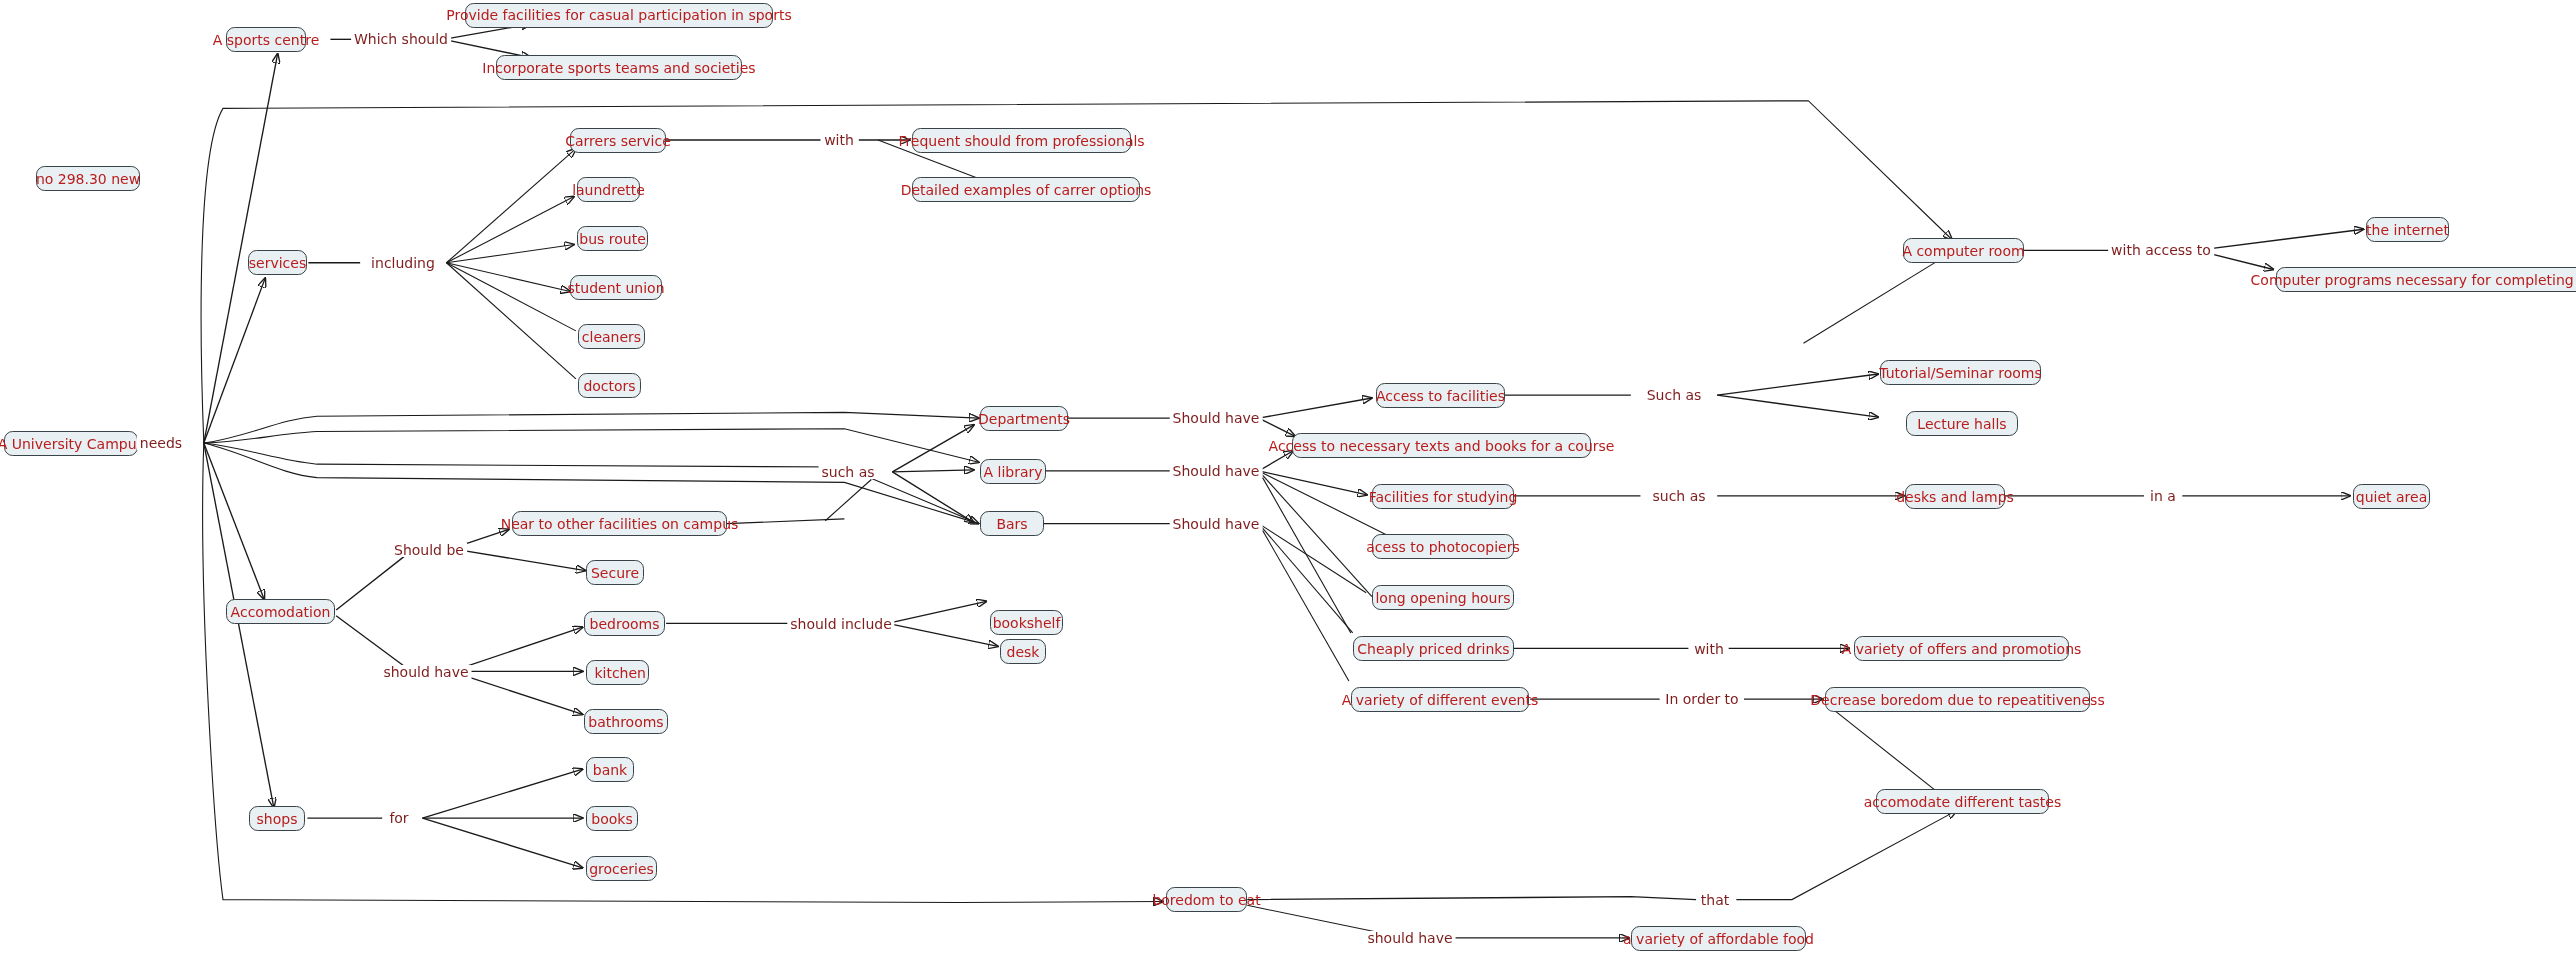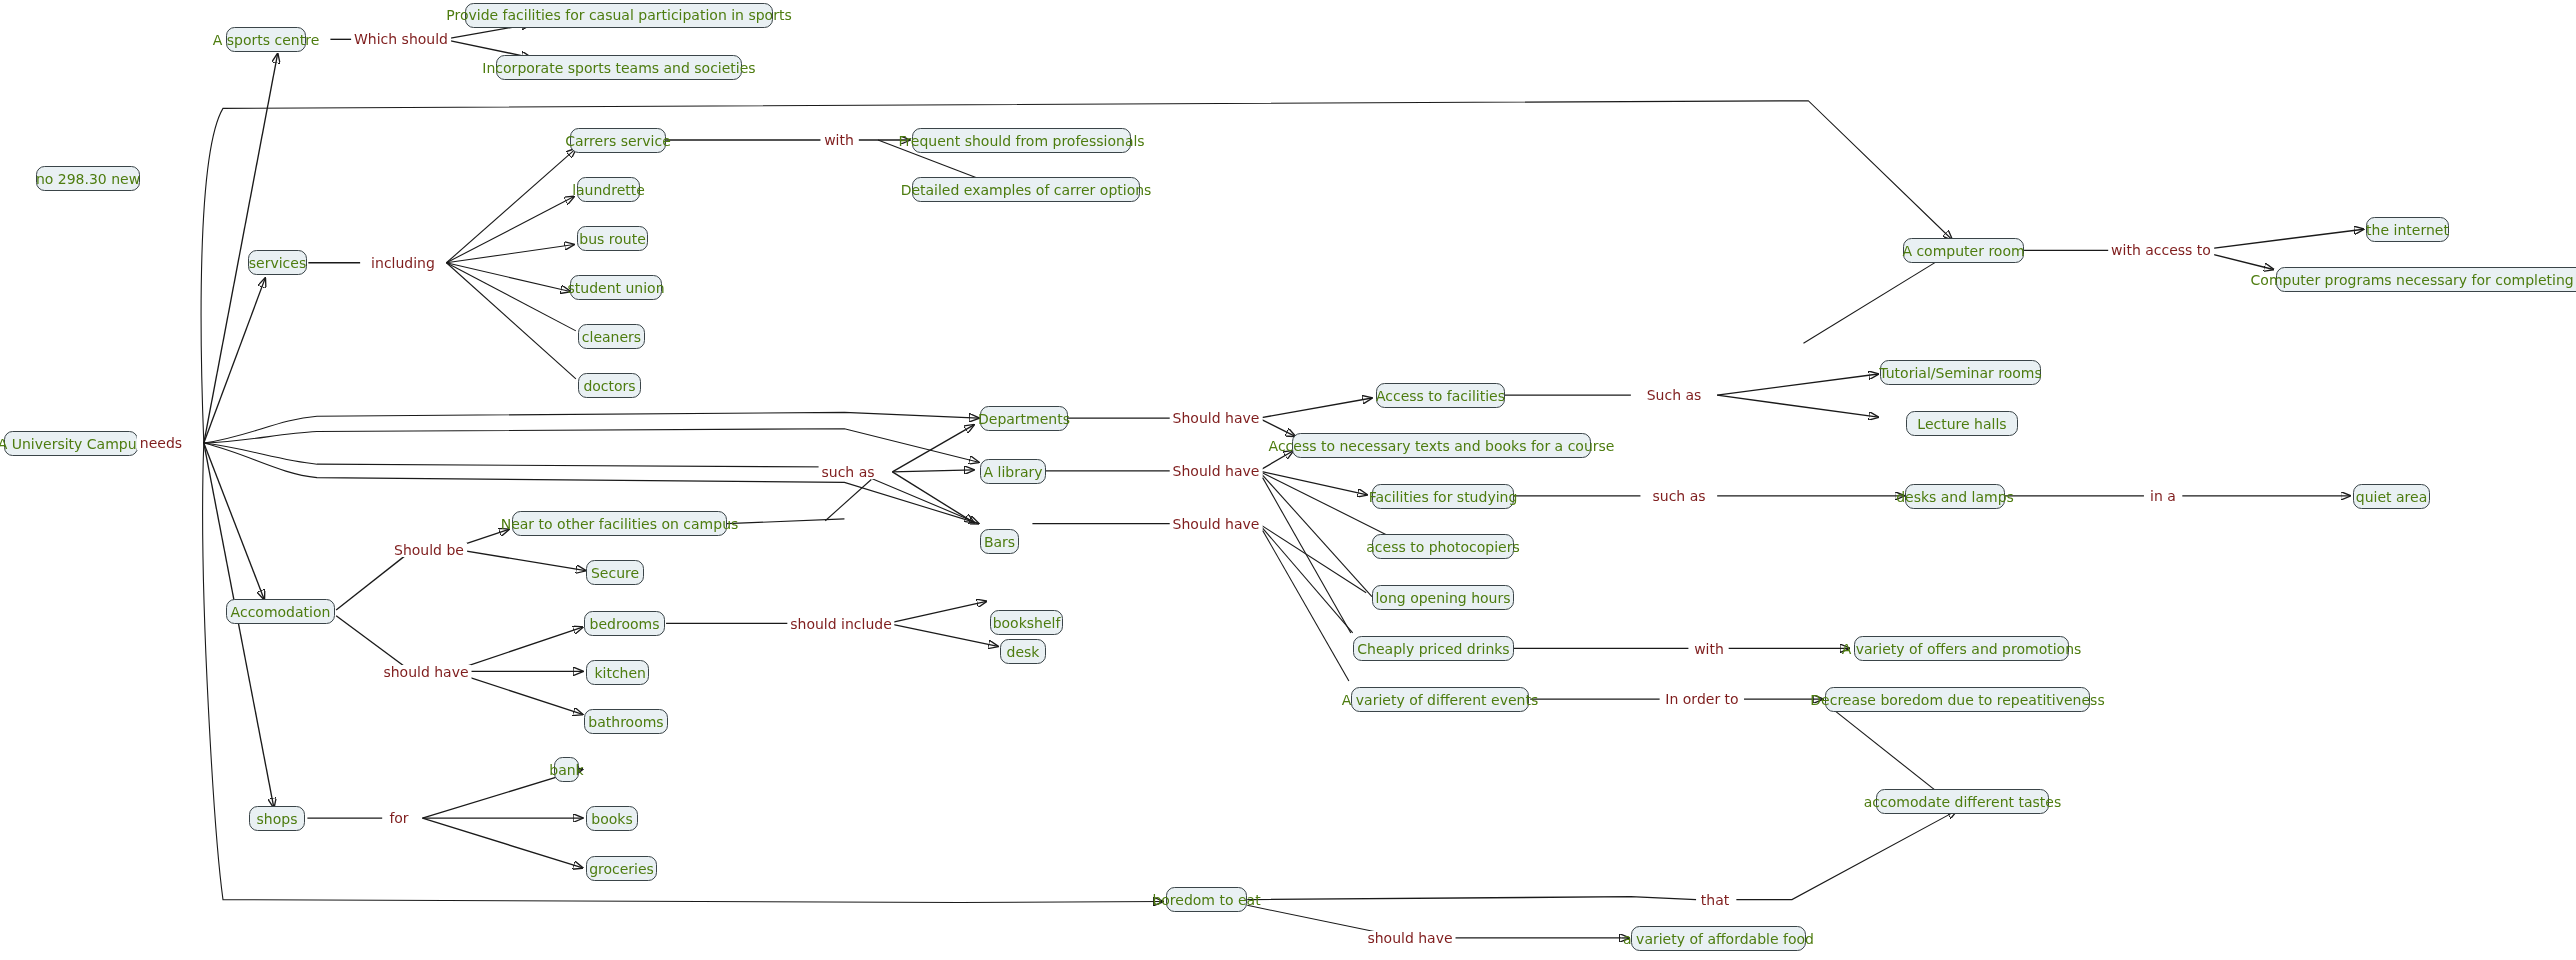--- a/index.html
+++ b/index.html
@@ -2,21 +2,21 @@
 <html><head>
 <meta charset="utf-8">
 <style>
   html,body{margin:0;padding:0;background:#ffffff;}
   body{width:2576px;height:960px;overflow:hidden;font-family:"DejaVu Sans",sans-serif;}
   #canvas{position:relative;width:2576px;height:960px;background:#fff;}
   svg#wires{position:absolute;left:0;top:0;width:2576px;height:960px;}
   svg#wires path,svg#wires line{fill:none;stroke:#1a1a1a;stroke-width:1.4;}
   svg#wires path.thin,svg#wires line.thin{stroke-width:1.15;}
   .node{position:absolute;box-sizing:border-box;background:#e9f0f3;border:1.2px solid #3a4448;
-        border-radius:8.6px;color:#4d7c0f;font-size:14px;line-height:1;
+        border-radius:8.6px;color:#b91c1c;font-size:14px;line-height:1;
         display:flex;align-items:center;justify-content:center;white-space:nowrap;
         padding:0 6.7px;height:25px;}
   .elabel{position:absolute;color:#7f1d1d;font-size:14px;line-height:1;white-space:nowrap;
           background:#ffffff;padding:0 2.9px;transform:translate(-50%,-50%);}
 </style>
 </head>
 <body>
 
 <div id="canvas">
 
@@ -147,21 +147,21 @@
 
   <div class="node" style="left:912px;top:128px;width:219px;">Frequent should from professionals</div>
   <div class="node" style="left:912px;top:177px;width:228px;">Detailed examples of carrer options</div>
 
   <div class="node" style="left:1903px;top:238px;width:121px;">A computer room</div>
   <div class="node" style="left:2366px;top:217px;width:83px;">the internet</div>
   <div class="node" style="left:2276px;top:267px;width:338px;">Computer programs necessary for completing the work</div>
 
   <div class="node" style="left:980px;top:406px;width:88px;">Departments</div>
   <div class="node" style="left:980px;top:459px;width:66px;">A library</div>
-  <div class="node" style="left:980px;top:529px;width:39px;">Bars</div>
+  <div class="node" style="left:980px;top:511px;width:64px;">Bars</div>
 
   <div class="node" style="left:1376px;top:383px;width:129px;">Access to facilities</div>
   <div class="node" style="left:1292px;top:433px;width:299px;">Access to necessary texts and books for a course</div>
   <div class="node" style="left:1372px;top:484px;width:142px;">Facilities for studying</div>
   <div class="node" style="left:1372px;top:534px;width:142px;">acess to photocopiers</div>
   <div class="node" style="left:1372px;top:585px;width:142px;">long opening hours</div>
   <div class="node" style="left:1353px;top:636px;width:161px;">Cheaply priced drinks</div>
   <div class="node" style="left:1351px;top:687px;width:178px;">A variety of different events</div>
 
   <div class="node" style="left:1880px;top:360px;width:161px;">Tutorial/Seminar rooms</div>
@@ -178,21 +178,21 @@
   <div class="node" style="left:512px;top:511px;width:215px;">Near to other facilities on campus</div>
   <div class="node" style="left:586px;top:560px;width:58px;">Secure</div>
   <div class="node" style="left:584px;top:611px;width:81px;">bedrooms</div>
   <div class="node" style="left:586px;top:660px;width:63px;padding-left:12px;">kitchen</div>
   <div class="node" style="left:584px;top:709px;width:84px;">bathrooms</div>
 
   <div class="node" style="left:990px;top:590px;width:73px;margin-top:20px;">bookshelf</div>
   <div class="node" style="left:1000px;top:639px;width:46px;">desk</div>
 
   <div class="node" style="left:249px;top:806px;width:56px;">shops</div>
-  <div class="node" style="left:554px;top:757px;width:25px;">bank</div>
+  <div class="node" style="left:586px;top:757px;width:48px;">bank</div>
   <div class="node" style="left:586px;top:806px;width:52px;">books</div>
   <div class="node" style="left:586px;top:856px;width:71px;">groceries</div>
 
   <div class="node" style="left:1166px;top:887px;width:81px;">boredom to eat</div>
   <div class="node" style="left:1631px;top:926px;width:175px;">a variety of affordable food</div>
 
   <div class="elabel" style="left:401px;top:39px;">Which should</div>
   <div class="elabel" style="left:403px;top:263px;">including</div>
   <div class="elabel" style="left:839px;top:140px;">with</div>
   <div class="elabel" style="left:2161px;top:250px;">with access to</div>

